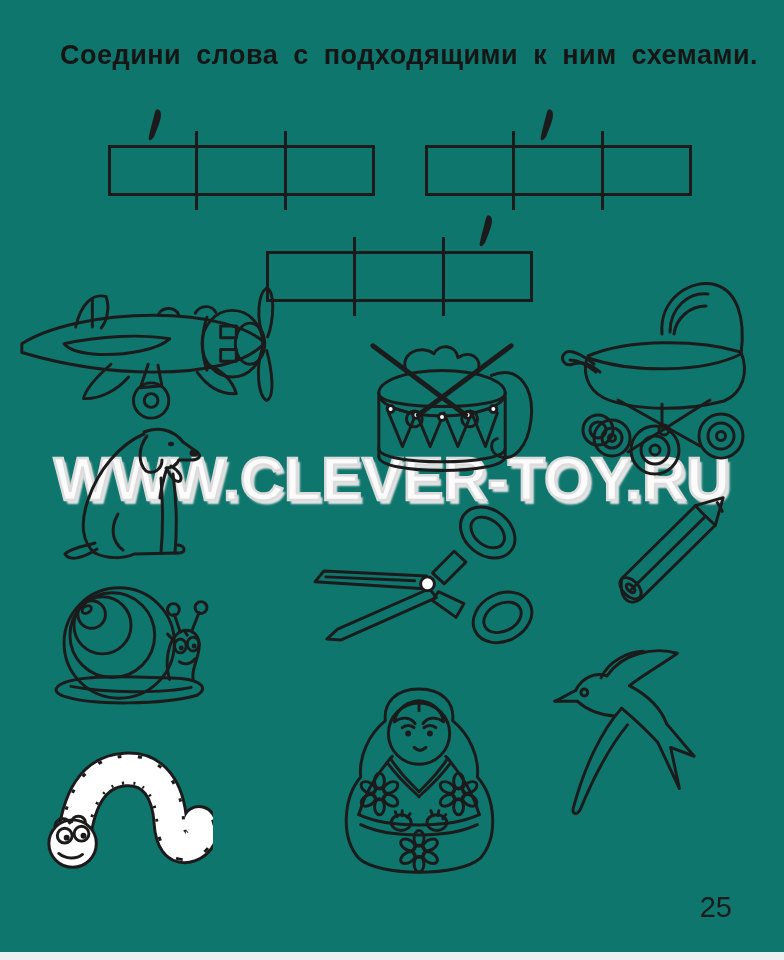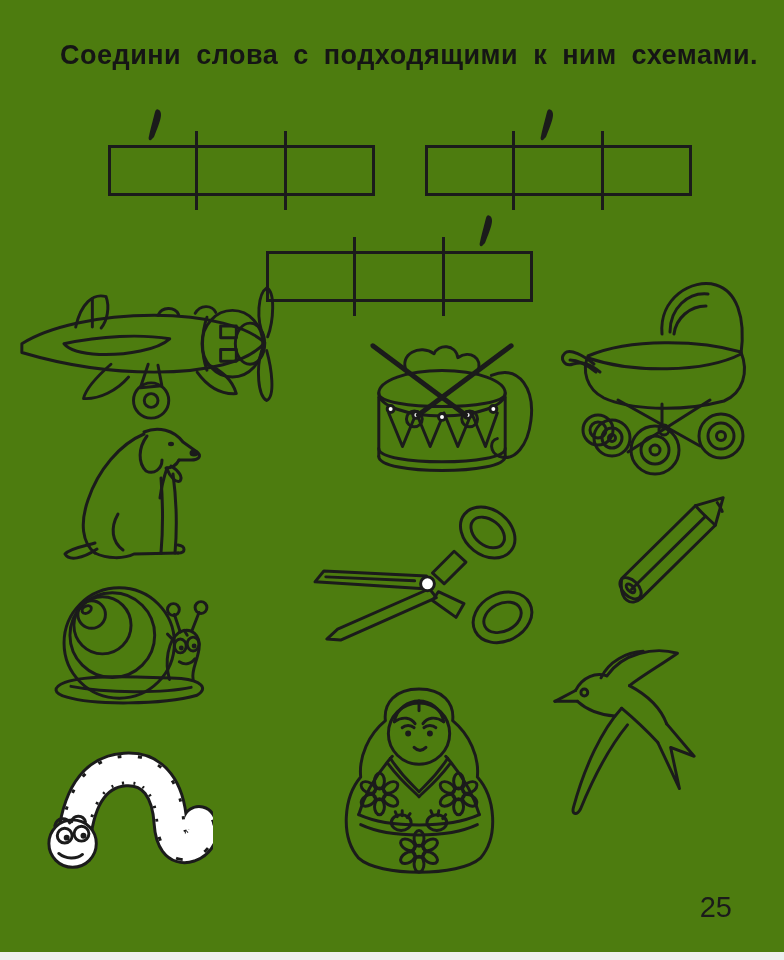--- a/index.html
+++ b/index.html
@@ -1,16 +1,16 @@
 <!DOCTYPE html>
 <html><head>
 <meta charset="utf-8">
 <style>
   html,body{margin:0;padding:0;background:#fff;}
-  #page{position:relative;width:784px;height:960px;background:#4d7c0f;overflow:hidden;
+  #page{position:relative;width:784px;height:960px;background:#0f766e;overflow:hidden;
         font-family:"Liberation Sans",sans-serif;}
   
   #title{position:absolute;left:30px;right:26px;top:36px;color:#151515;
          font-size:27px;font-weight:700;line-height:38px;}
   #title .l1{text-align:justify;text-align-last:justify;text-indent:30px;letter-spacing:.5px;}
   #title .l2{text-align:left;letter-spacing:.2px;}
   
   .scheme{position:absolute;width:267px;height:51px;}
   .scheme .box{position:absolute;inset:0;border:3px solid #1b1b1b;}
   .scheme .divider{position:absolute;top:-14px;height:79px;width:3px;background:#1b1b1b;}
@@ -65,20 +65,21 @@
 
   <div class="scheme" style="left:266px;top:251px;">
     <div class="box"></div>
     <div class="divider d1"></div>
     <div class="divider d2"></div>
     <svg class="stress" viewBox="0 0 22 33" style="left: 207.05px;">
       <path style="fill:#1b1b1b;stroke:none" d="M17,2 C21,5 19,12 12,29 L9,32 C7,33 6,31 7,28 C9,19 12,8 13,4 C14,1 15,0.5 17,2 Z"></path>
     </svg>
   </div>
 
+  <div id="watermark">WWW.CLEVER-TOY.RU</div>
 
   <div class="pic" style="left:14px;top:282px;">
     <svg width="286" height="142" viewBox="0 0 290 145">
       <path d="M7,63 C34,46 84,34 142,34 C196,34 238,46 255,62 C238,82 196,92 142,92 C84,92 34,80 7,72 Z"></path>
       <path d="M50,63 C88,55 128,53 158,58 C146,69 114,75 86,74 C68,73 55,69 50,63 Z"></path>
       <path d="M62,46 C67,22 80,11 93,15 C97,26 94,40 88,47"></path>
       <path d="M79,17 L79,46"></path>
       <path d="M146,34 C150,25 163,25 167,33"></path>
       <path d="M184,32 C189,23 201,23 205,31"></path>
       <ellipse cx="222" cy="63" rx="31" ry="34"></ellipse>

